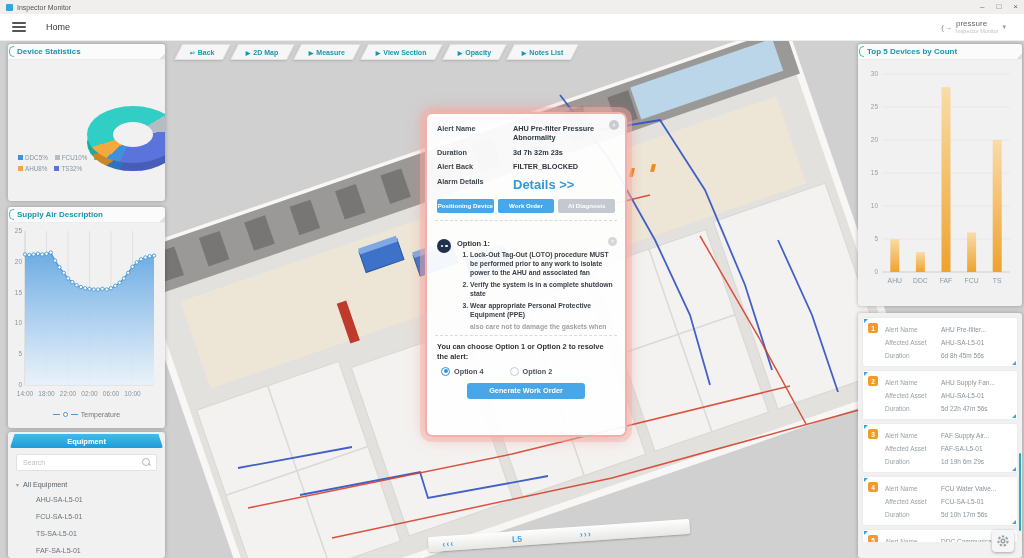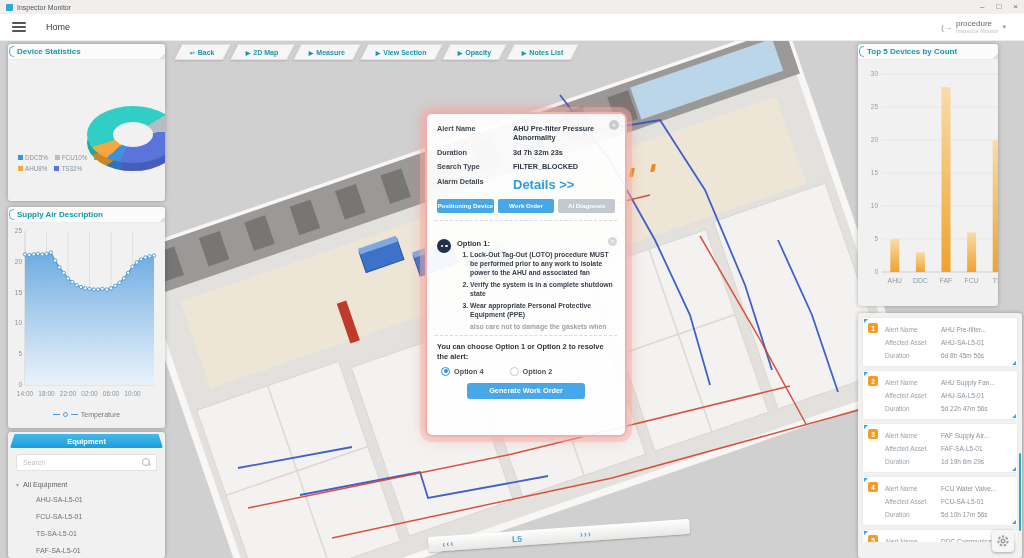--- a/index.html
+++ b/index.html
@@ -45,21 +45,21 @@
   .phead{height:15px;background:#FBFBFB;border-bottom:1px solid #ECECEC;display:flex;align-items:center;
          padding-left:9px;position:relative;border-radius:3px 3px 0 0}
   .phead .ptitle{color:#1797AC;font-weight:bold;font-size:8px}
   .phead::before{content:'';position:absolute;left:1px;top:2px;bottom:2px;width:4px;
                  border:1.2px solid #49B7C6;border-right:none;border-radius:5px 0 0 5px}
   .phead::after{content:'';position:absolute;right:0;bottom:0;width:9px;height:9px;
                 background:linear-gradient(315deg,#DFDFDF 28%,rgba(0,0,0,0) 30%)}
   .p-devstats{left:8px;top:44px;width:157px;height:157px}
   .p-supply{left:8px;top:207px;width:157px;height:221px}
   .p-equip{left:8px;top:432px;width:157px;height:126px}
-  .p-topdev{left:858px;top:44px;width:140px;height:262px}
+  .p-topdev{left:858px;top:44px;width:164px;height:262px}
   .p-alerts{left:858px;top:313px;width:164px;height:245px}
 
   
   .donut-area{position:relative;height:86px}
   .tilt{position:absolute;left:50%;top:46px;transform:translate(-50%,-50%) scaleY(.62)}
   .dlayer{position:absolute;left:0;top:0;width:92px;height:92px;border-radius:50%}
   .dlayer.side{top:13px;filter:brightness(.8) saturate(1.1)}
   .dhole{position:absolute;left:26px;top:26px;width:40px;height:40px;border-radius:50%;background:#F1F1F1}
   .dlegend{display:flex;flex-wrap:wrap;padding:8px 10px 0;gap:4px 7px}
   .dleg-item{display:flex;align-items:center;font-size:6.3px;color:#8795A0}
@@ -159,21 +159,21 @@
 <div class="apphdr">
   <span class="burger">
       <i></i>
       <i></i>
       <i></i>
     </span>
   <span class="hometab">Home</span>
   <span class="usermenu">
     <span class="logout-glyph">(→</span>
     <span class="usertxt">
-      <span class="uname">procedure</span>
+      <span class="uname">pressure</span>
       <span class="urole">Inspector Monitor</span>
     </span>
     <span class="uchev">▾</span>
   </span>
 </div>
 
 <div class="scene">
   <svg width="1024" height="518" viewBox="0 0 1024 518">
     <rect width="1024" height="518" fill="#D0D0D0"></rect>
     <g transform="rotate(-19 520 280)">
@@ -547,21 +547,21 @@
 
   <div class="mrow">
       <span class="mlbl">Alert Name</span>
       <span class="mval">AHU Pre-filter Pressure Abnormality</span>
     </div>
       <div class="mrow">
       <span class="mlbl">Duration</span>
       <span class="mval">3d 7h 32m 23s</span>
     </div>
       <div class="mrow">
-      <span class="mlbl">Search Type</span>
+      <span class="mlbl">Alert Back</span>
       <span class="mval">FILTER_BLOCKED</span>
     </div>
     </div>
 
   <div class="mrow">
     <span class="mlbl">Alarm Details</span>
     <span class="mval"><span class="mlink">Details &gt;&gt;</span></span>
   </div>
 
   <div class="mbtns">

